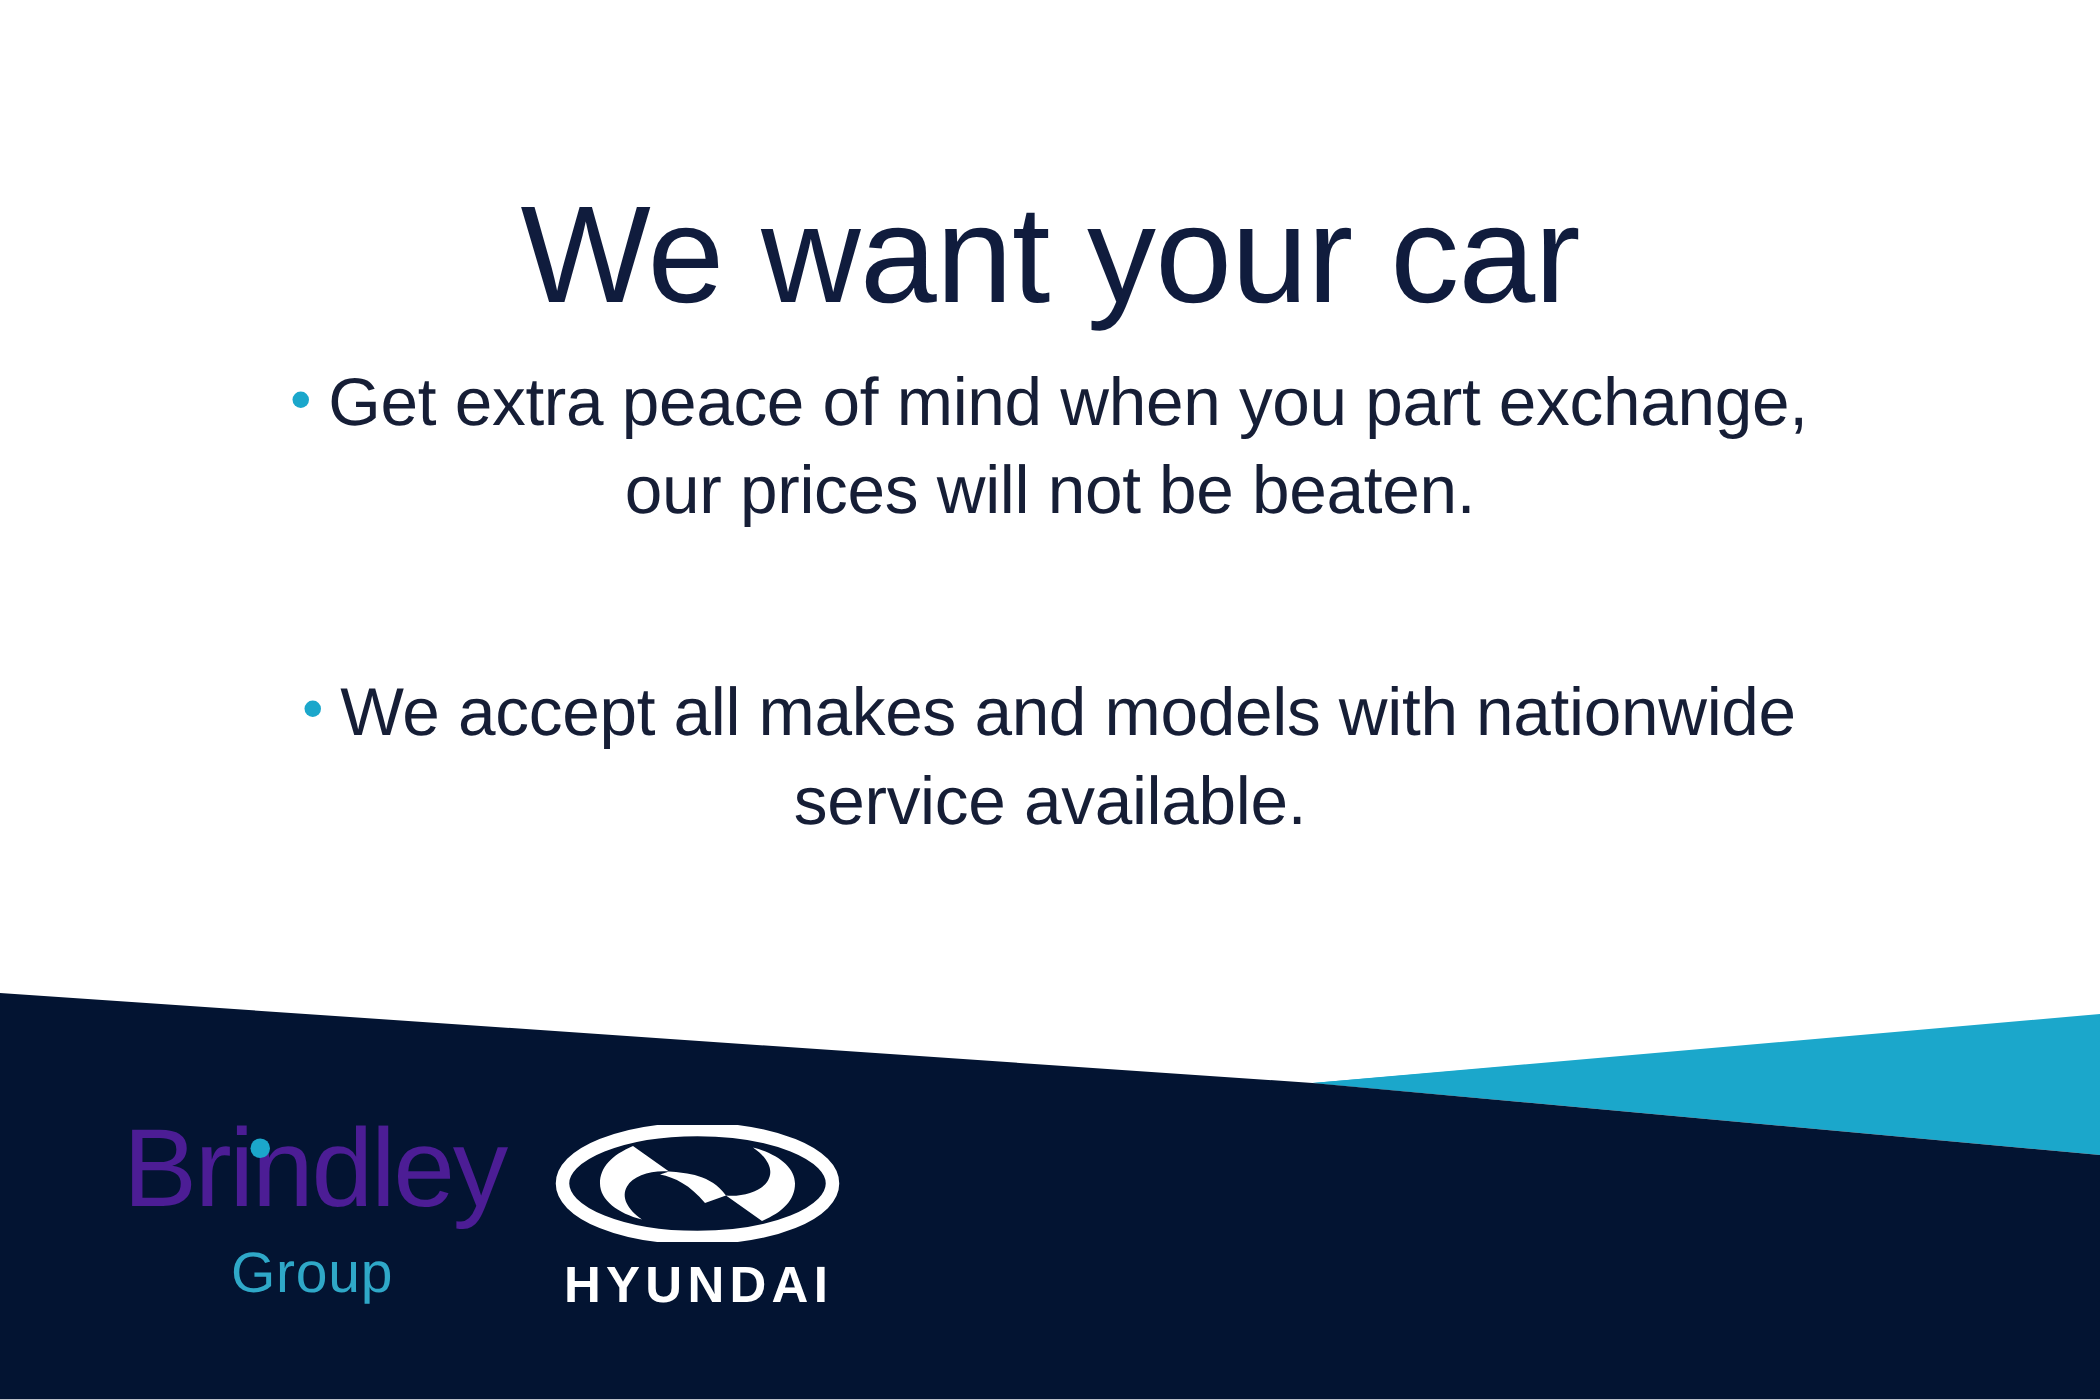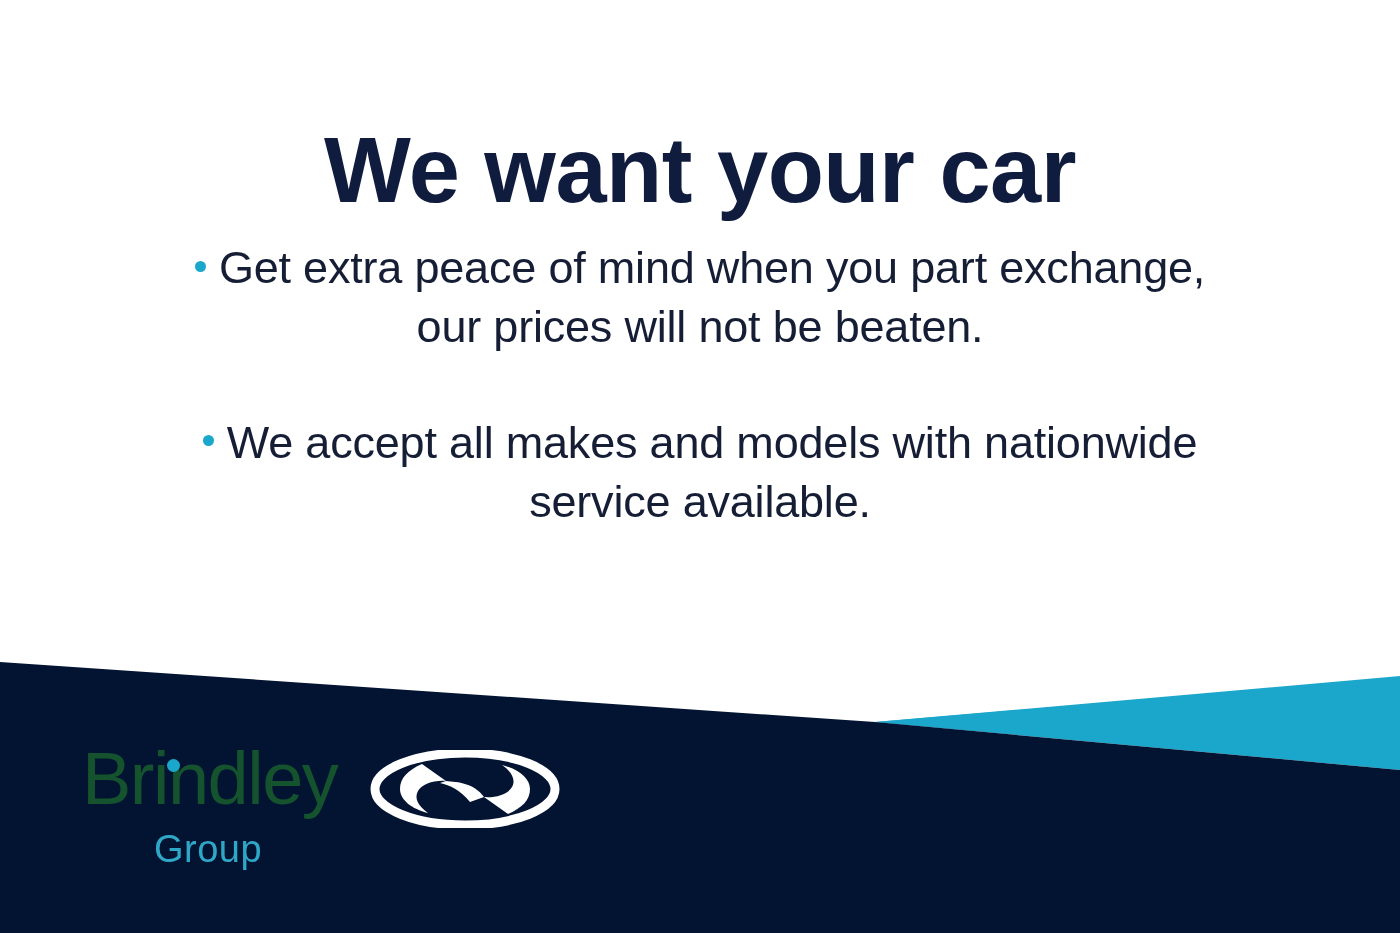--- a/index.html
+++ b/index.html
@@ -24,21 +24,21 @@
 
   
   .headline {
     position: absolute;
     left: 0;
     top: 62px;
     width: 1400px;
     text-align: center;
     font-family: "Liberation Sans", sans-serif;
     font-size: 92px;
-    font-weight: 700;
+    font-weight: 400;
     letter-spacing: -0.5px;
     color: #101c3d;
     line-height: 1.0;
     white-space: nowrap;
   }
 
   
   .copy {
     position: absolute;
     left: 180px;
@@ -51,21 +51,21 @@
     color: #161e36;
     font-family: "Liberation Sans", sans-serif;
     font-size: 45px;
     font-weight: 400;
     line-height: 1.32;
     letter-spacing: -0.2px;
     margin-top: 10px;
   }
 
   .bullet-para.second {
-    margin-top: 56px;
+    margin-top: 88px;
   }
 
   .bullet-dot {
     display: inline-block;
     width: 11px;
     height: 11px;
     border-radius: 50%;
     background: #1ba7cb;
     vertical-align: middle;
     position: relative;
@@ -100,21 +100,21 @@
     height: 140px;
   }
 
   .brindley-word {
     position: absolute;
     left: 0;
     top: 0;
     font-family: "Liberation Sans", sans-serif;
     font-size: 74px;
     font-weight: 400;
-    color: #14532d;
+    color: #4c1d95;
     letter-spacing: -1.5px;
     line-height: 1;
     white-space: nowrap;
     text-align: center;
   }
 
   .brindley-tittle {
     position: absolute;
     left: 85px;
     top: 17px;
@@ -205,17 +205,18 @@
       <svg class="hyundai-emblem" viewBox="0 0 190 78" xmlns="http://www.w3.org/2000/svg">
 
         <ellipse cx="95" cy="39" rx="90" ry="36" fill="none" stroke="#ffffff" stroke-width="9"></ellipse>
 
         <path d="M 52 14 C 38 20 30 28 30 39 C 30 50 42 59 58 63
                  C 48 56 44 48 48 41 C 52 34 64 30 76 31 Z" fill="#ffffff"></path>
         <path d="M 138 64 C 152 58 160 50 160 39 C 160 28 148 19 132 15
                  C 142 22 146 30 142 37 C 138 44 126 48 114 47 Z" fill="#ffffff"></path>
         <path d="M 76 31 C 88 32 104 33 114 47 L 100 52 C 90 40 80 35 70 33 Z" fill="#ffffff"></path>
       </svg>
+      <div class="hyundai-word">HYUNDAI</div>
     </div>
 
   </div>
 
 </div>
 
 </body></html>

